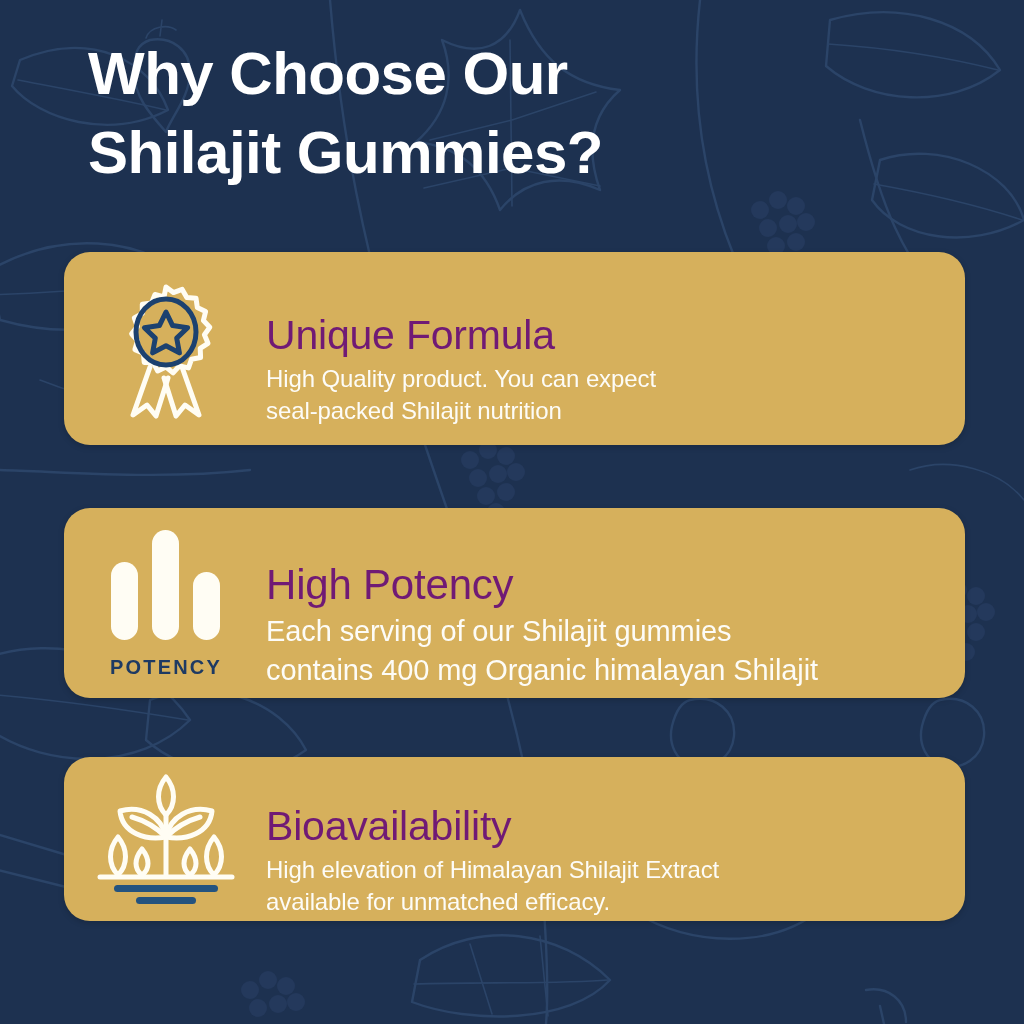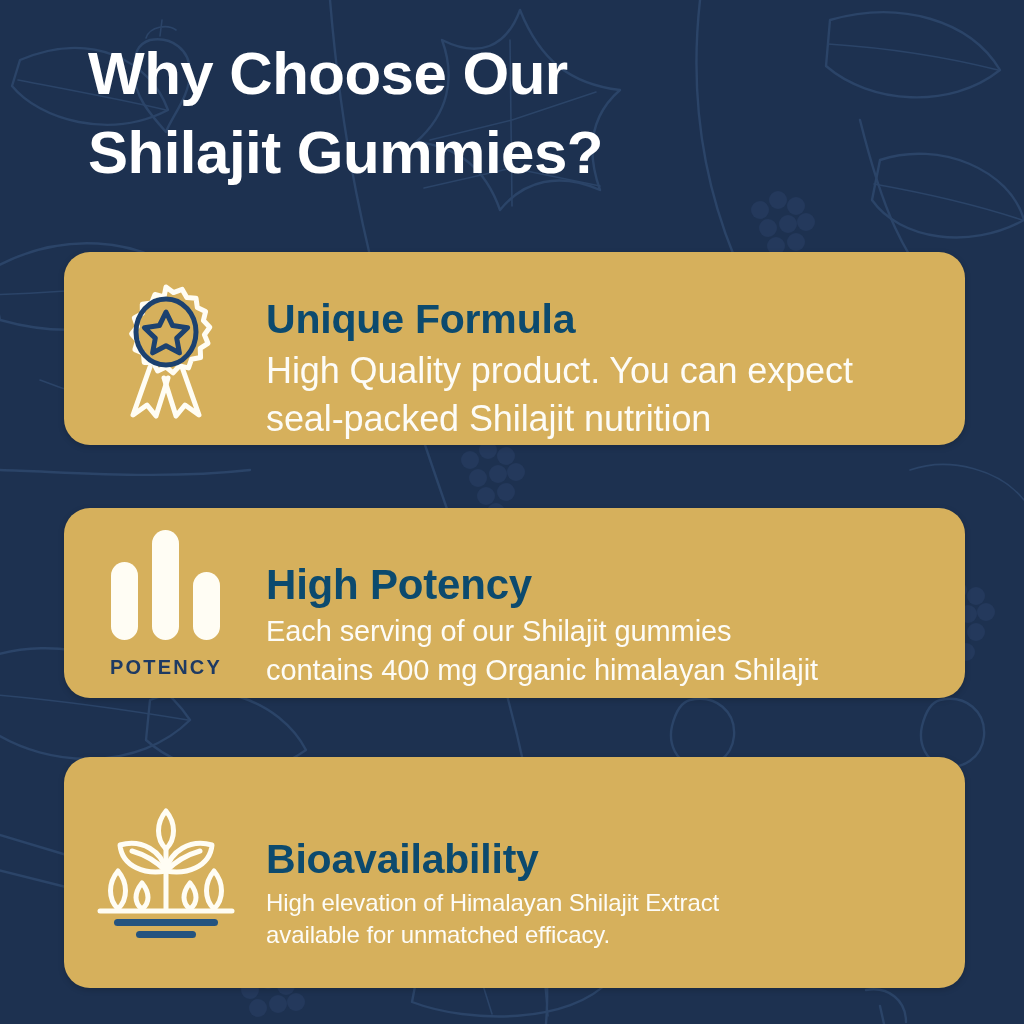--- a/index.html
+++ b/index.html
@@ -65,47 +65,47 @@
     left: 64px;
     width: 901px;
     background: #d6b05c;
     border-radius: 26px;
     box-shadow: 0 2px 6px rgba(0,0,0,0.18);
     display: flex;
     align-items: center;
   }
   #card-0 { top: 252px; height: 193px; }
   #card-1 { top: 508px; height: 190px; }
-  #card-2 { top: 757px; height: 231px; }
+  #card-2 { top: 757px; height: 164px; }
 
   .card-icon {
     width: 204px;
     flex: 0 0 204px;
     display: flex;
     align-items: center;
     justify-content: center;
     align-self: center;
   }
   .card-text {
     flex: 1 1 auto;
     padding-right: 18px;
     margin-left: -2px;
   }
   .card-title {
-    color: #0c4a6e;
+    color: #701a75;
     font-size: 41px;
-    font-weight: 700;
+    font-weight: 400;
     line-height: 1.12;
     letter-spacing: -0.2px;
     margin-bottom: 4px;
     margin-top: 44px;
   }
   .card-desc {
     color: #fdfcf7;
-    font-size: 36px;
+    font-size: 24px;
     font-weight: 400;
     line-height: 1.34;
     white-space: pre-line;
     letter-spacing: -0.1px;
   }
   #card-1 .card-title { font-size: 42px; }
   #card-1 .card-desc  { font-size: 29px; }
   #card-2 .card-desc  { font-size: 24px; }
 
   .icon-svg { display: block; }

